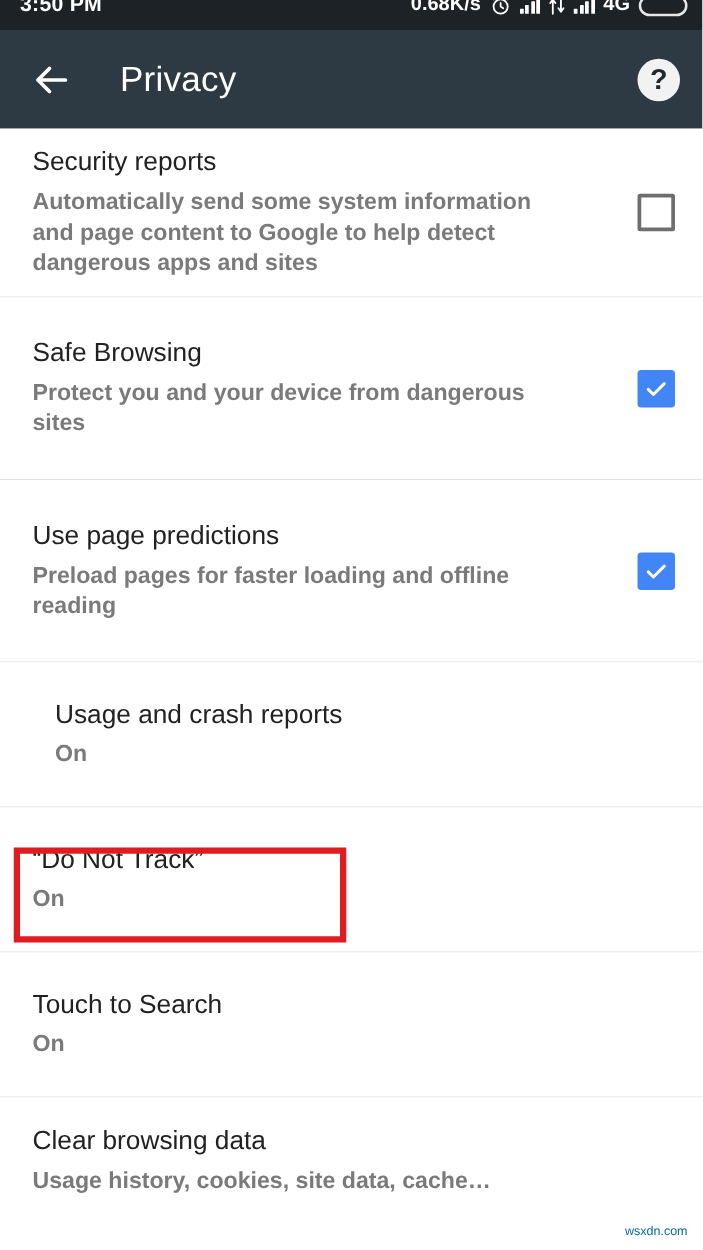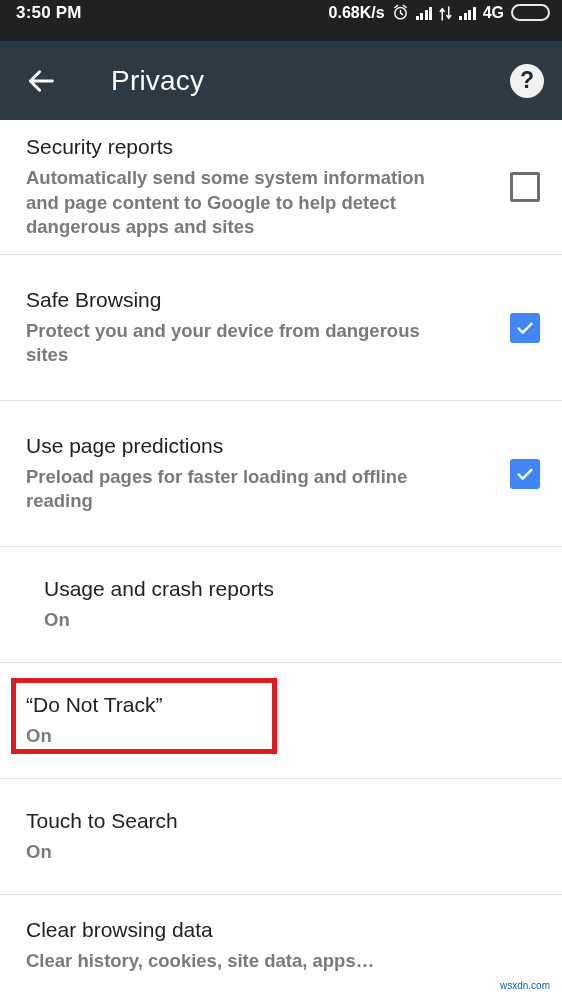--- a/index.html
+++ b/index.html
@@ -6,21 +6,21 @@
   html, body {
     width:562px; height:1000px;
     background:#ffffff;
     font-family:"Liberation Sans", sans-serif;
     overflow:hidden;
   }
   #screen { position:relative; width:562px; height:1000px; background:#fff; }
 
   
   .statusbar {
-    height:41px; background:#1d2226; color:#ffffff;
+    height:24px; background:#1d2226; color:#ffffff;
     display:flex; align-items:center; justify-content:space-between;
     padding:0 12px 16px 16px;
   }
   .clock { font-size:17px; font-weight:bold; letter-spacing:.2px; }
   .status-right { display:flex; align-items:center; gap:7px; }
   .netspeed { font-size:16px; font-weight:bold; }
   .alarm-icon { width:17px; height:17px; display:block; }
   .sig { display:flex; align-items:flex-end; gap:1.5px; height:14px; }
   .sig i { display:block; width:3px; background:#ffffff; border-radius:.5px; }
   .sig i:nth-child(1){height:4px;}
@@ -36,21 +36,21 @@
   .battery .fill { height:100%; width:100%; background:#f5a623; border-radius:6px; }
 
   
   .toolbar {
     height:79px; background:#2d3a43;
     display:flex; align-items:center; padding:0 18px 0 24px;
   }
   .back-btn { width:34px; height:34px; flex:0 0 auto; cursor:pointer; }
   .back-btn svg { display:block; }
   .toolbar-title {
-    color:#ffffff; font-size:28px; margin-left:53px; flex:1 1 auto;
+    color:#ffffff; font-size:28px; margin-left:38px; flex:1 1 auto;
     letter-spacing:.2px;
   }
   .help-btn {
     width:34px; height:34px; border-radius:50%; background:#f2f2f2;
     display:flex; align-items:center; justify-content:center;
     color:#22282d; font-size:23px; font-weight:bold; line-height:1;
     cursor:pointer; flex:0 0 auto;
   }
 
   
@@ -204,21 +204,21 @@
       <div class="row-text">
         <div class="row-title">Touch to Search</div>
         <div class="row-summary">On</div>
       </div>
     </div>
     <div class="divider"></div>
 
     <div class="row" style="height:100px;">
       <div class="row-text">
         <div class="row-title">Clear browsing data</div>
-        <div class="row-summary">Clear history, cookies, site data, apps…</div>
+        <div class="row-summary">Usage history, cookies, site data, cache…</div>
       </div>
     </div>
 
   </div>
 
   <div class="annot-box" style="left:11px; top:678px; width:266px; height:76px;"></div>
 
   <div class="watermark">wsxdn.com</div>
 
 </div>

